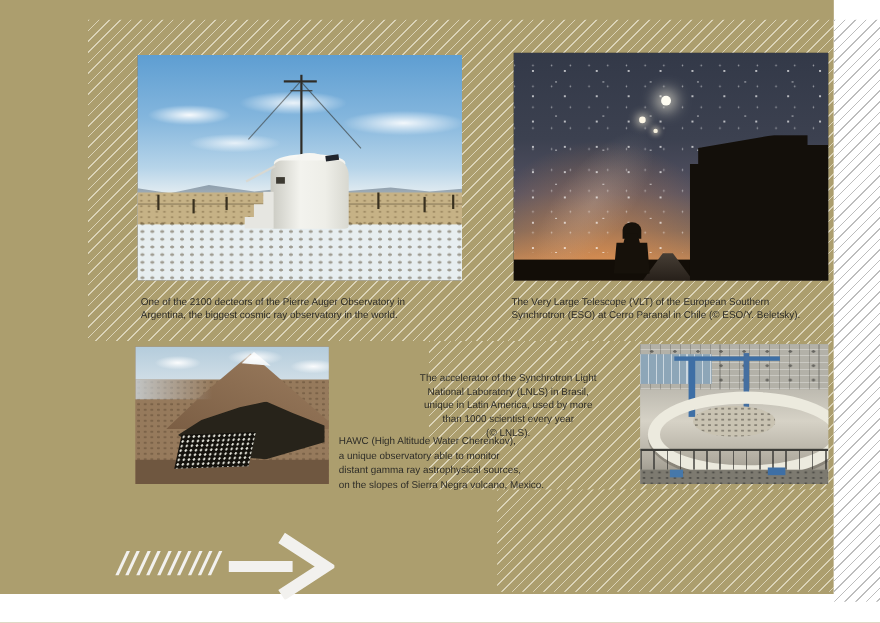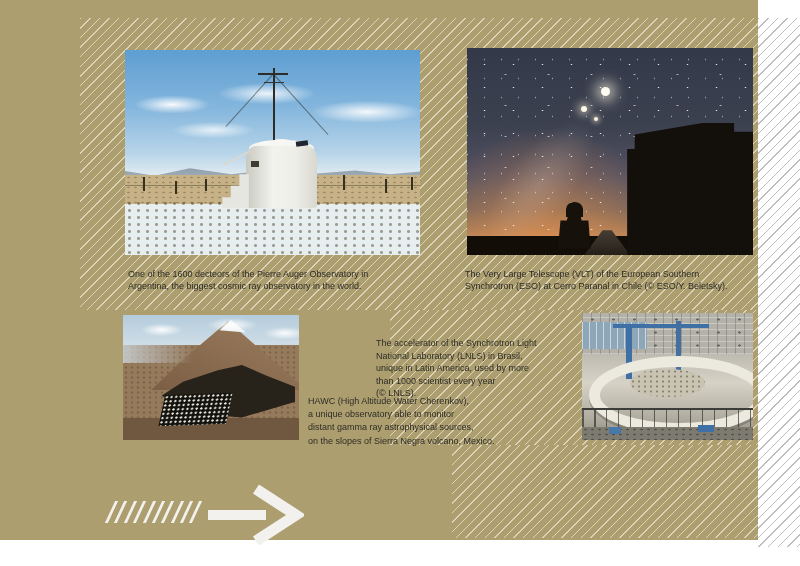--- a/index.html
+++ b/index.html
@@ -159,21 +159,21 @@
   .ln-blue2{left:16%;top:90%;width:7%;height:5%;background:#4678aa;}
   .ln-floor{left:0;top:90%;width:100%;height:10%;background:#7d7a70;
     background-image:radial-gradient(rgba(40,40,38,.5) 1px, rgba(0,0,0,0) 1.6px);
     background-size:7px 5px;}
   
   .caption{
     color:#2e2d28;font-size:9px;line-height:11.5px;white-space:pre-line;
   }
   .cap-auger{left:128px;top:260px;width:310px;}
   .cap-vlt{left:465px;top:260px;width:300px;}
-  .cap-lnls{left:376px;top:313px;width:200px;text-align:left;line-height:12.6px;margin-top:24px;}
+  .cap-lnls{left:362px;top:313px;width:200px;text-align:center;line-height:12.6px;margin-top:24px;}
   .cap-hawc{left:308px;top:386px;width:240px;line-height:13.2px;}
   
   .slashes{left:110px;top:501px;width:100px;height:24px;}
   .slashes span{display:inline-block;width:3.2px;height:22px;margin-right:6.2px;
     background:#f2f1ee;transform:skewX(-25deg);}
   .arrow-svg{left:204px;top:483px;}
 </style>
 </head>
 <body>
 
@@ -247,21 +247,21 @@
   <div class="ln-col2"></div>
   <div class="ln-ring"></div>
   <div class="ln-inner"></div>
   <div class="ln-rail"></div>
   <div class="ln-walk"></div>
   <div class="ln-floor"></div>
   <div class="ln-blue1"></div>
   <div class="ln-blue2"></div>
 </figure>
 
-<p class="abs caption cap-auger">One of the 1600 decteors of the Pierre Auger Observatory in
+<p class="abs caption cap-auger">One of the 2100 decteors of the Pierre Auger Observatory in
 Argentina, the biggest cosmic ray observatory in the world.</p>
 <p class="abs caption cap-vlt">The Very Large Telescope (VLT) of the European Southern
 Synchrotron (ESO) at Cerro Paranal in Chile (© ESO/Y. Beletsky).</p>
 <p class="abs caption cap-lnls">The accelerator of the Synchrotron Light
 National Laboratory (LNLS) in Brasil,
 unique in Latin America, used by more
 than 1000 scientist every year
 (© LNLS).</p>
 <p class="abs caption cap-hawc">HAWC (High Altitude Water Cherenkov),
 a unique observatory able to monitor

